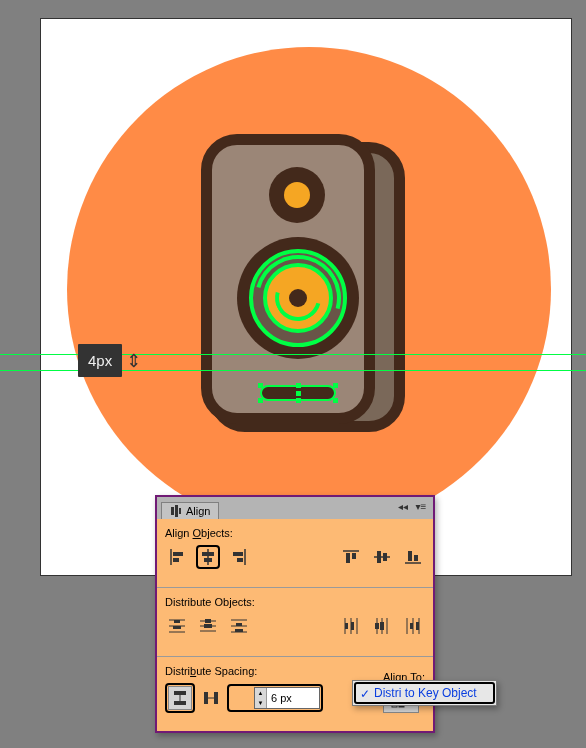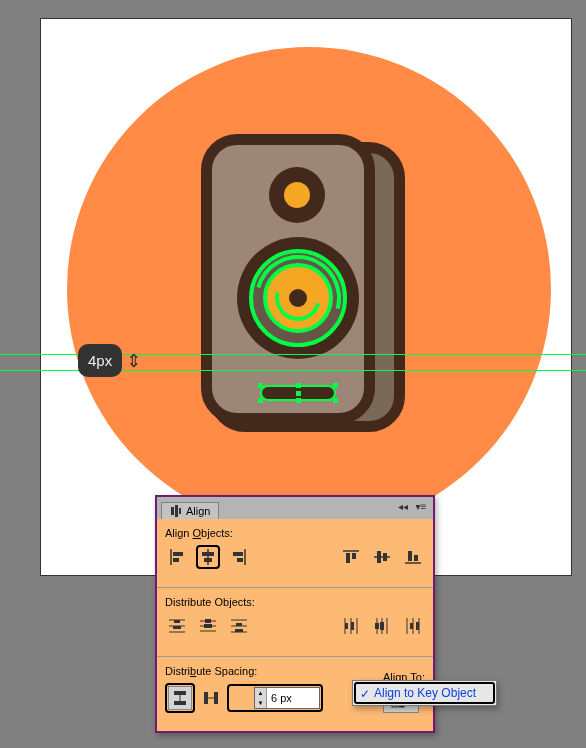--- a/index.html
+++ b/index.html
@@ -141,21 +141,21 @@
     position: absolute;
     left: 78px; top: 344px;
     display: flex;
     align-items: center;
     gap: 4px;
   }
   .measure-label {
     background: #333;
     color: #eee;
     padding: 8px 10px;
-    border-radius: 10px;
+    border-radius: 1px;
     font-size: 15px;
   }
   .measure-arrow { color: #333; font-size: 18px; }
   
   .panel {
     position: absolute;
     left: 155px; top: 495px;
     width: 280px;
     background: #fdba74;
     border: 2px solid #701a75;
@@ -473,15 +473,15 @@
           <span style="font-size:8px">▾</span>
         </div>
       </div>
     </div>
   </div>
 </div>
 
 <div class="dropdown">
   <div class="dd-item selected">
     <span class="dd-check">✓</span>
-    <span>Align to Key Object</span>
+    <span>Distri to Key Object</span>
   </div>
 </div>
 
 </body></html>

